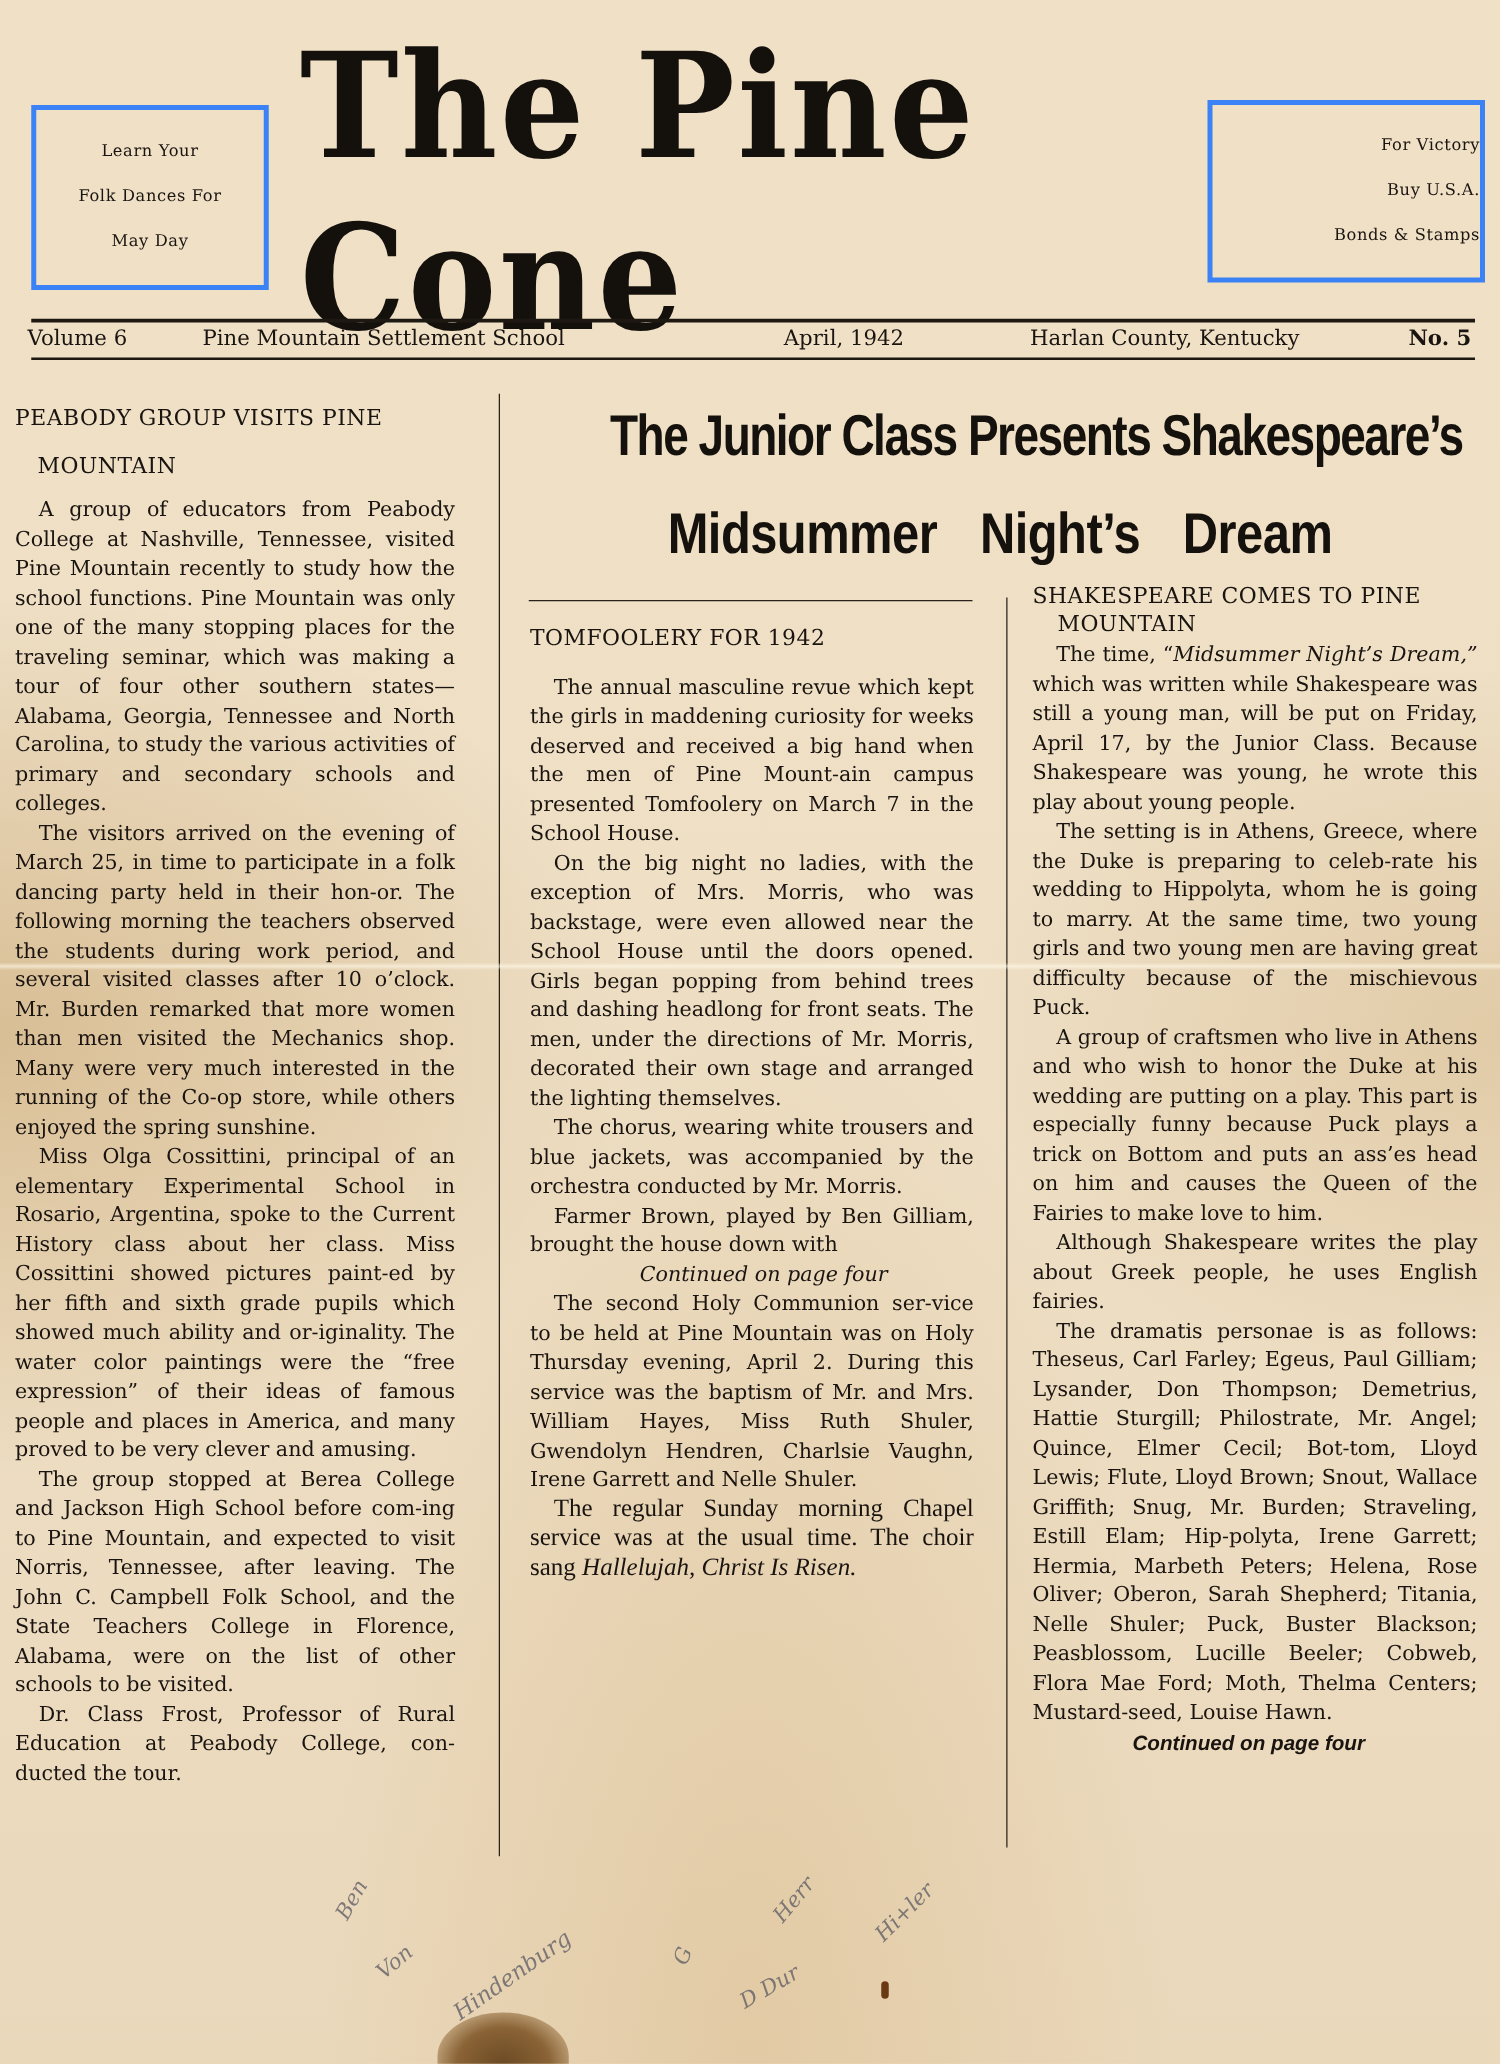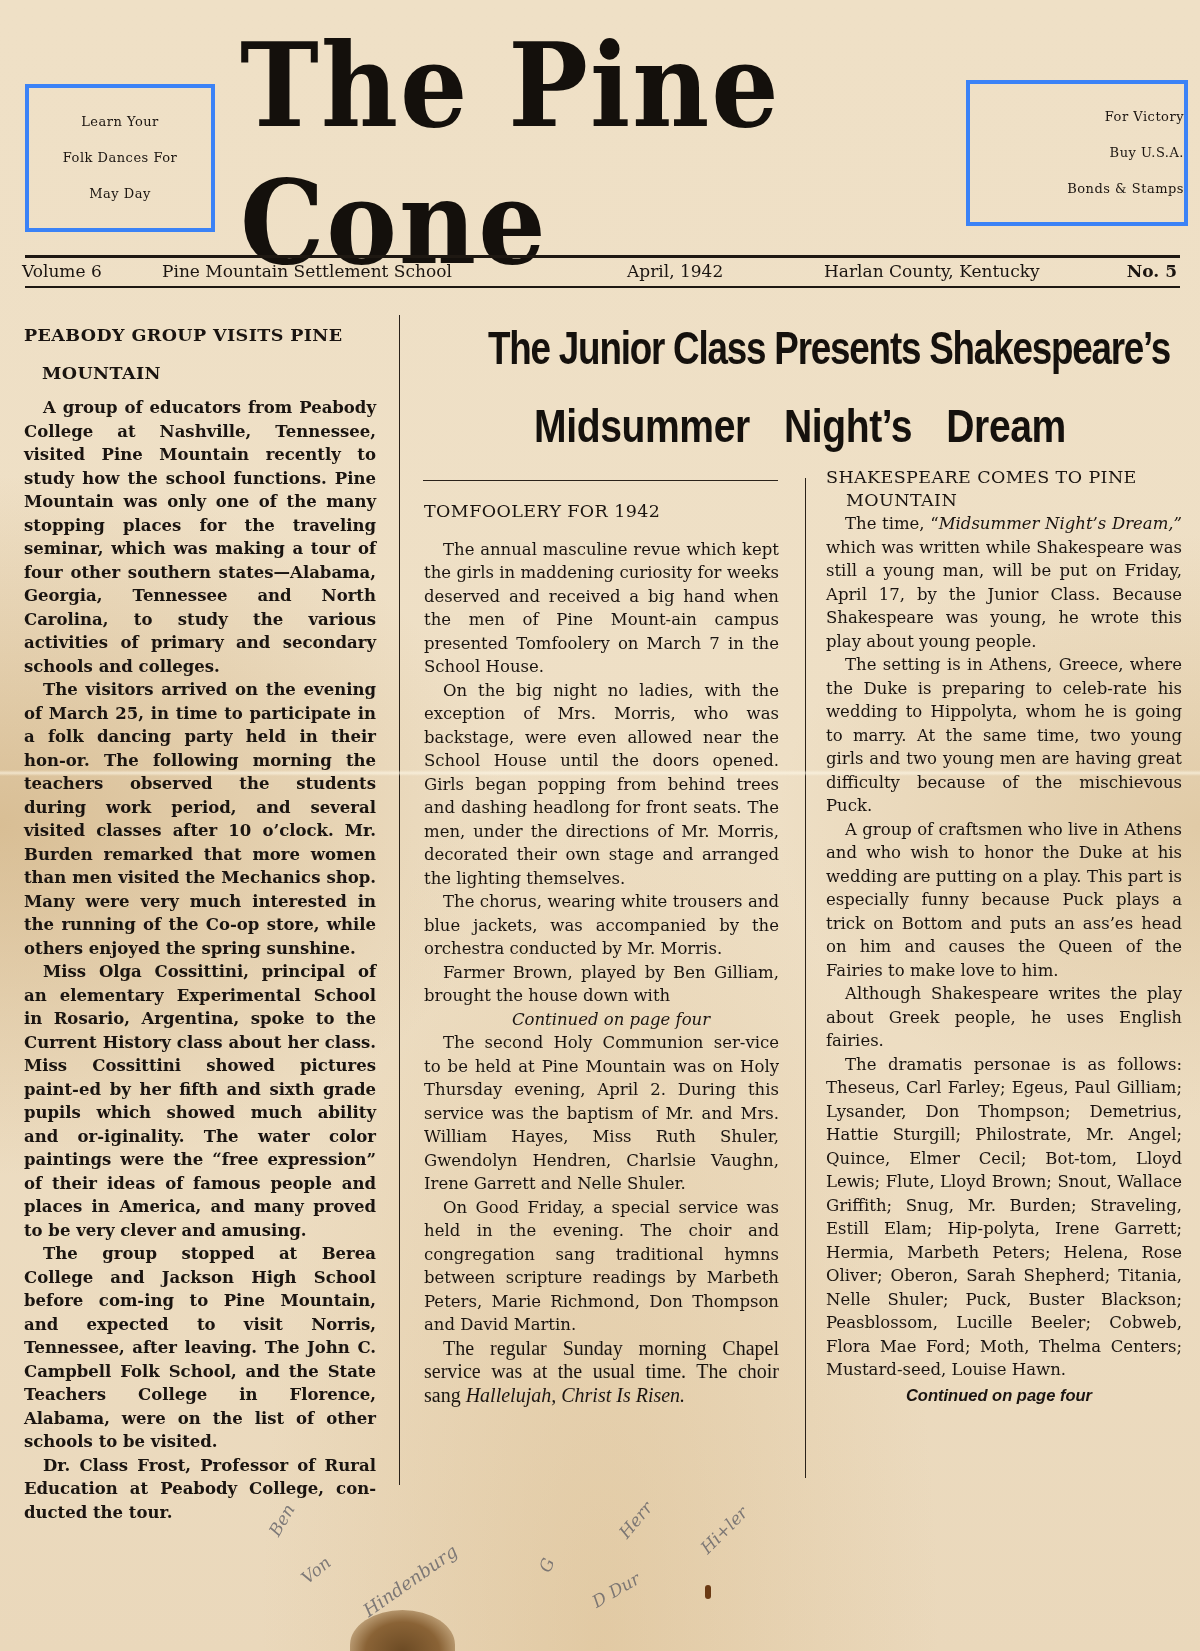--- a/index.html
+++ b/index.html
@@ -54,21 +54,21 @@
   .banner {
     position: absolute; left: 410px; top: 320px; width: 780px;
     font-family: "Liberation Sans", "DejaVu Sans", sans-serif; font-weight: bold;
     color: #15110d; text-align: center;
   }
   .banner .b1 { font-size: 46px; letter-spacing: -1.5px; transform: scaleX(0.8); transform-origin: center; white-space: nowrap; height: 56px; line-height: 56px; }
   .banner .b2 { font-size: 46px; letter-spacing: -0.5px; transform: scaleX(0.85); transform-origin: center; margin-top: 22px; word-spacing: 28px; height: 56px; line-height: 56px; }
 
   
   .col { position: absolute; font-size: 16.5px; line-height: 23.5px; text-align: justify; }
-  .col-left { left: 24px; top: 316px; width: 352px; font-weight: bold; }
+  .col-left { left: 12px; top: 316px; width: 352px; }
   .col-mid { left: 424px; top: 500px; width: 355px; }
   .col-right { left: 826px; top: 466px; width: 356px; }
   .col p { margin: 0; text-indent: 19px; }
   .col .headline { text-indent: 0; text-align: left; font-size: 17.5px; letter-spacing: 0.4px; }
   .col .hl-indent { padding-left: 18px; }
   .col-left .headline { line-height: 38px; }
   .col-left .body-start { margin-top: 4px; }
   .col-mid .headline { margin-bottom: 14px; }
   .col-mid .headline.second { margin-top: 6px; margin-bottom: 6px; }
   .col-right .headline { line-height: 23px; }
@@ -150,21 +150,20 @@
 
   <div class="col col-mid">
     <p class="headline">TOMFOOLERY FOR 1942</p>
     <p>The annual masculine revue which kept the girls in maddening curiosity for weeks deserved and received a big hand when the men of Pine Mount-ain campus presented Tomfoolery on March 7 in the School House.</p>
     <p>On the big night no ladies, with the exception of Mrs. Morris, who was backstage, were even allowed near the School House until the doors opened. Girls began popping from behind trees and dashing headlong for front seats. The men, under the directions of Mr. Morris, decorated their own stage and arranged the lighting themselves.</p>
     <p>The chorus, wearing white trousers and blue jackets, was accompanied by the orchestra conducted by Mr. Morris.</p>
     <p>Farmer Brown, played by Ben Gilliam, brought the house down with</p>
     <p class="cont-note">Continued on page four</p>
 
     <p>The second Holy Communion ser-vice to be held at Pine Mountain was on Holy Thursday evening, April 2. During this service was the baptism of Mr. and Mrs. William Hayes, Miss Ruth Shuler, Gwendolyn Hendren, Charlsie Vaughn, Irene Garrett and Nelle Shuler.</p>
-    <p>On Good Friday, a special service was held in the evening. The choir and congregation sang traditional hymns between scripture readings by Marbeth Peters, Marie Richmond, Don Thompson and David Martin.</p>
     <p class="last-para"><span>The regular Sunday morning Chapel service was at the usual time. The choir sang </span><em>Hallelujah, Christ Is Risen.</em></p>
   </div>
 
   <div class="col col-right">
     <div class="headline">
       <span>SHAKESPEARE COMES TO PINE</span>
       <span class="cont">MOUNTAIN</span>
     </div>
     <p><span>The time, “</span><em>Midsummer Night’s Dream,”</em><span> which was written while Shakespeare was still a young man, will be put on Friday, April 17, by the Junior Class. Because Shakespeare was young, he wrote this play about young people.</span></p>
     <p>The setting is in Athens, Greece, where the Duke is preparing to celeb-rate his wedding to Hippolyta, whom he is going to marry. At the same time, two young girls and two young men are having great difficulty because of the mischievous Puck.</p>

